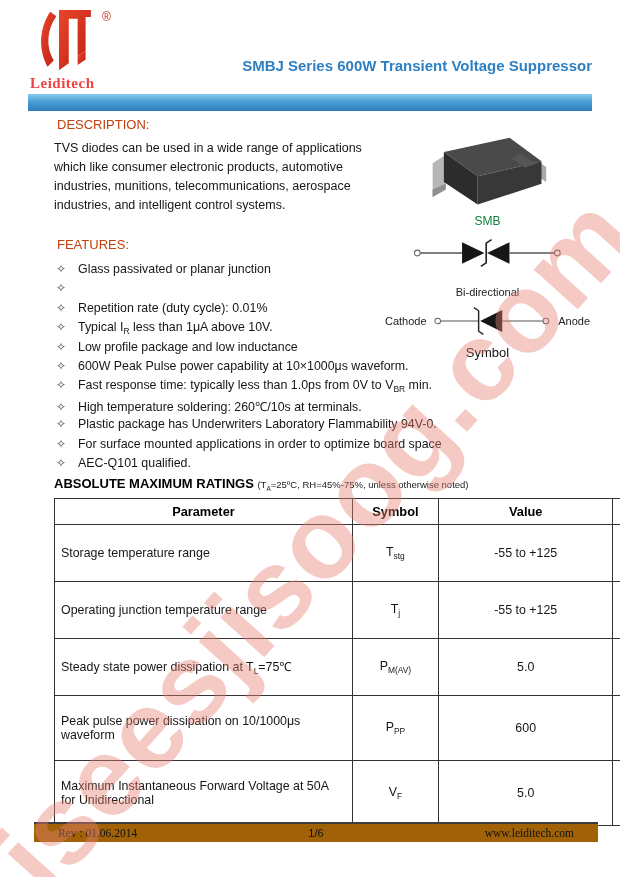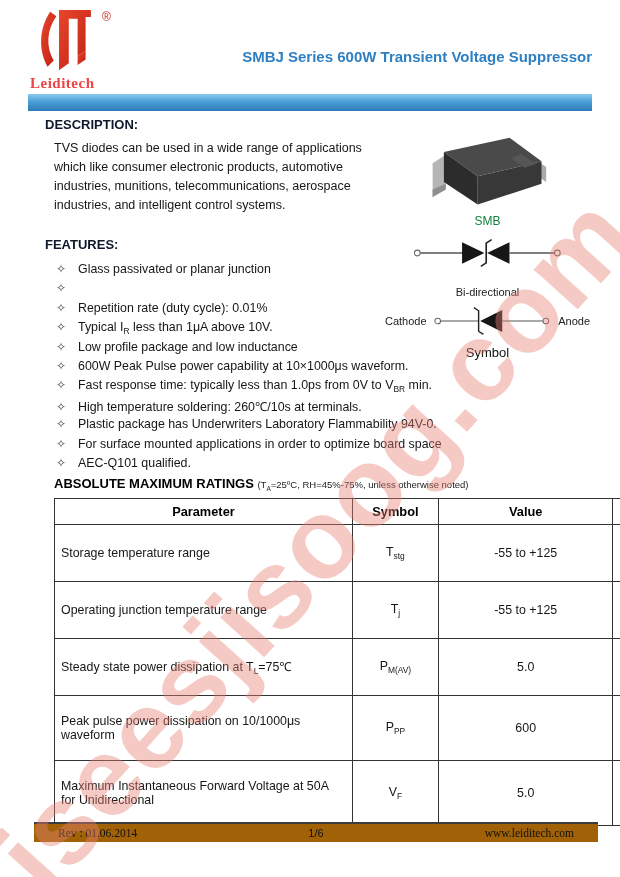--- a/index.html
+++ b/index.html
@@ -7,35 +7,35 @@
     position:relative; width:620px; height:877px; background:#fff;
     overflow:hidden; font-family:"Liberation Sans", sans-serif; color:#1c1c1c;
   }
 
   
   .logo-block { position:absolute; left:30px; top:8px; width:100px; }
   .logo-svg { display:block; margin-left:6px; }
   .logo-reg { position:absolute; left:72px; top:2px; color:#cc2a1e; font-size:12px; }
   .logo-text { font-family:"Liberation Serif", serif; font-weight:bold; font-size:15px;
                letter-spacing:0.5px; color:#ef4444; margin-top:1px; }
-  .doc-title { position:absolute; right:28px; top:48px; font-size:15px; font-weight:bold;
+  .doc-title { position:absolute; right:28px; top:57px; font-size:15px; font-weight:bold;
                color:#2e80c3; white-space:nowrap; }
   .blue-bar { position:absolute; left:28px; top:94px; width:564px; height:17px;
               background:linear-gradient(to bottom,#8ac9ee 0%,#4a9fd6 45%,#2e7cba 100%); }
 
   
   .watermark {
     position:absolute; left:-30px; top:830px; z-index:6; pointer-events:none;
     transform:rotate(-48deg); transform-origin:0 0;
     font-size:112px; font-weight:bold; white-space:nowrap;
     color:rgba(232,128,114,0.42); letter-spacing:1px;
   }
 
   
-  .section-heading { position:absolute; left:45px; font-size:13px; font-weight:bold; color:#0f172a; }
+  .section-heading { position:absolute; left:57px; font-size:13px; font-weight:normal; color:#c2410c; }
   .desc-body { position:absolute; left:54px; top:139px; width:342px;
                font-size:12.5px; line-height:19px; color:#161616; }
 
   
   .figures { position:absolute; left:385px; top:133px; width:205px; text-align:center; z-index:2; }
   .figures svg { display:block; margin:0 auto; }
   .smb-label { font-size:12px; margin-top:1px; color:#15803d; }
   .bidi-label, .uni-label { font-size:11px; color:#222; margin-top:16px; }
   .uni-row { display:flex; align-items:center; justify-content:center; gap:3px; margin-top:4px; }
   .terminal-label { font-size:11px; color:#222; white-space:nowrap; }

